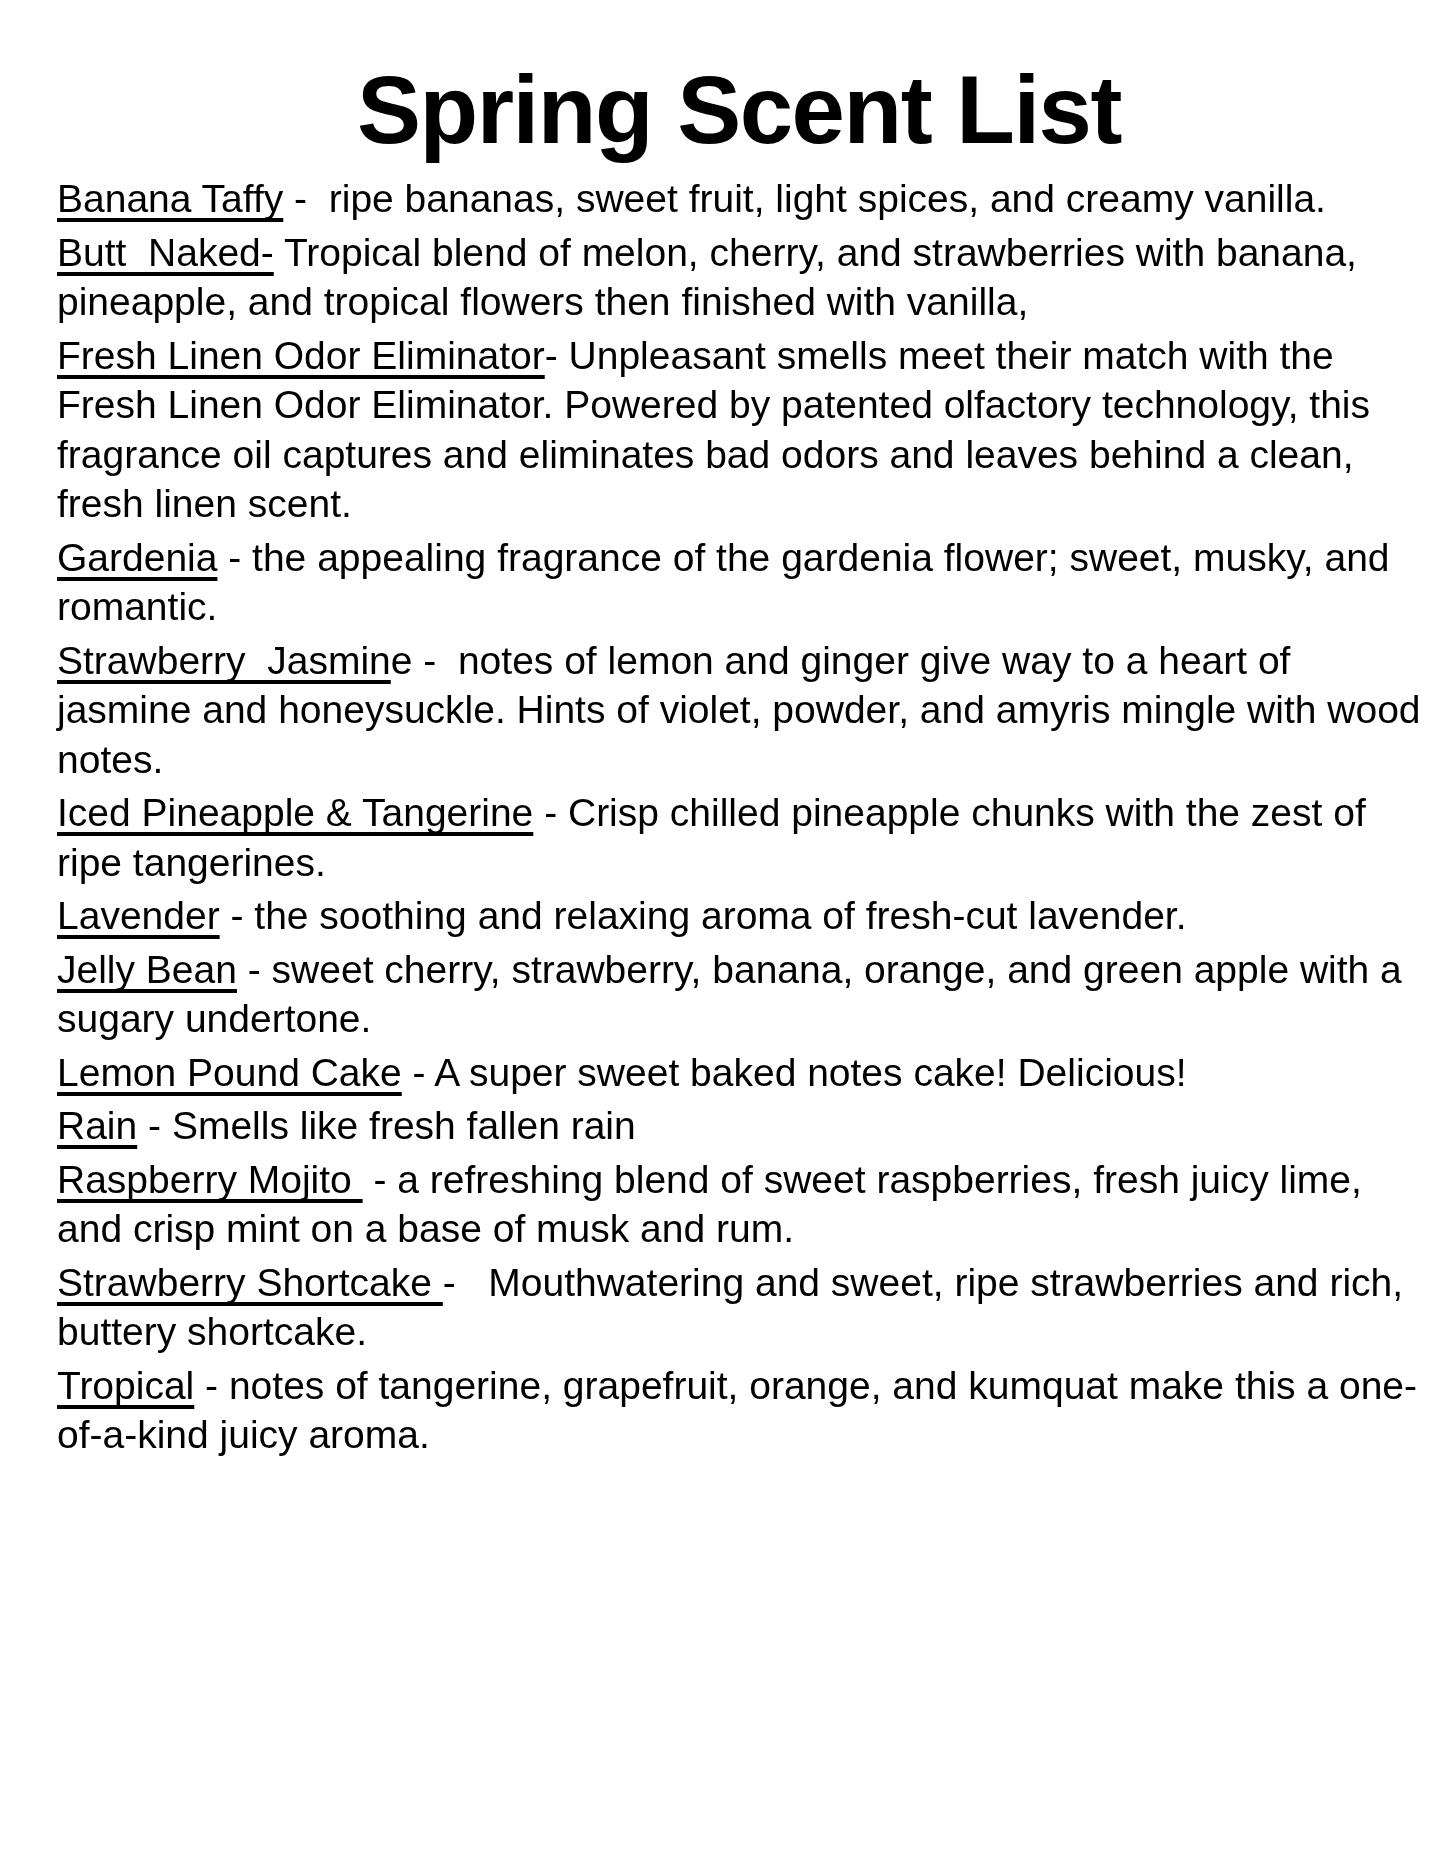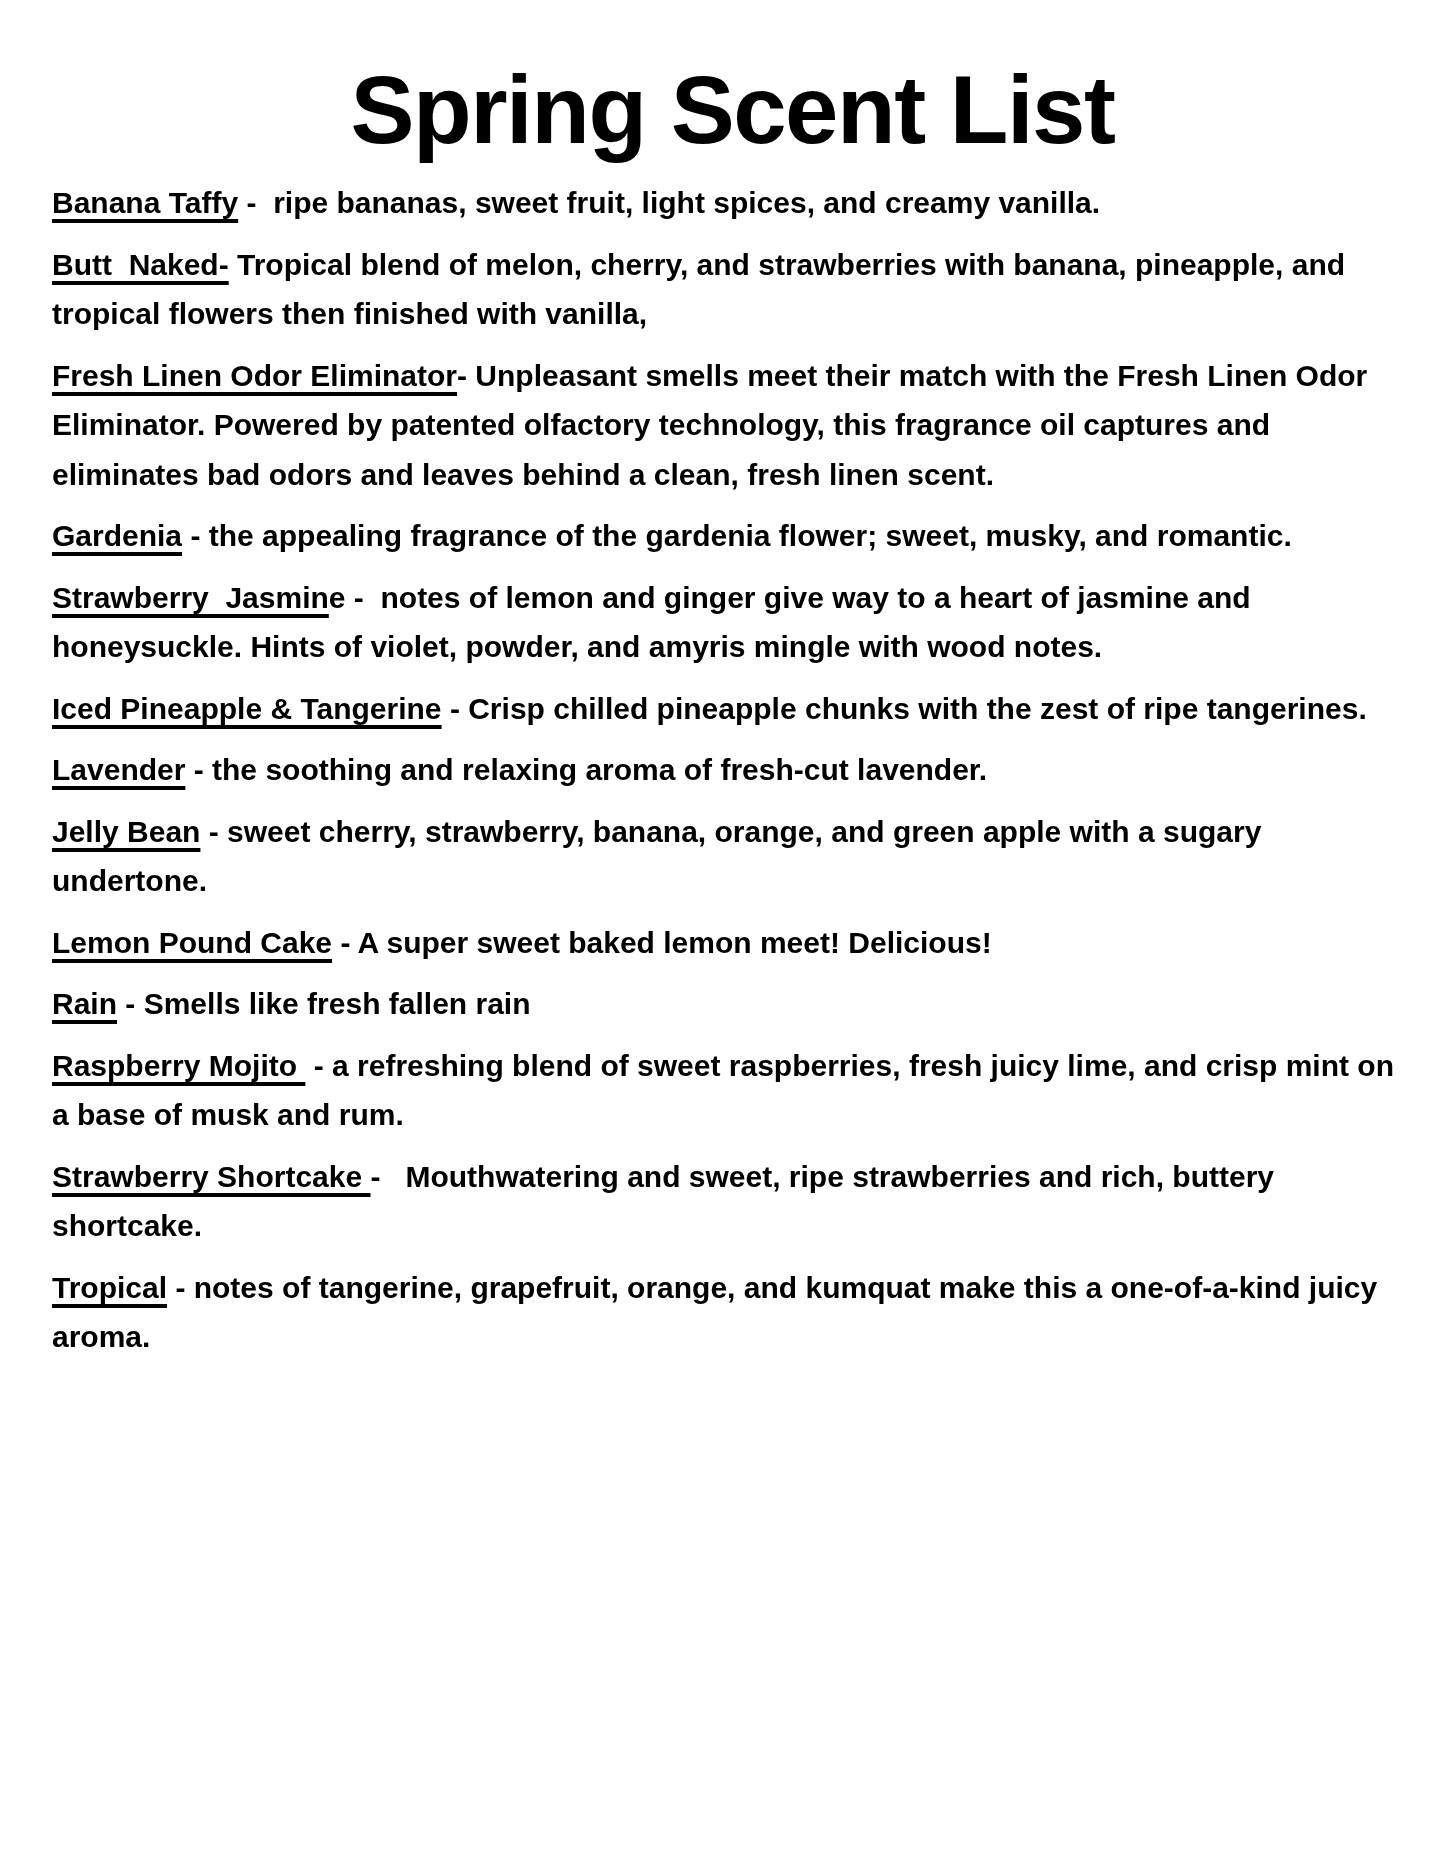--- a/index.html
+++ b/index.html
@@ -13,40 +13,40 @@
     overflow: hidden;
     font-family: "Liberation Sans", "DejaVu Sans", sans-serif;
     font-weight: 700;
     color: #000000;
     -webkit-font-smoothing: antialiased;
   }
   .page {
     box-sizing: border-box;
     width: 1445px;
     height: 1871px;
-    padding: 54px 20px 0 40px;
+    padding: 54px 20px 0 53px;
   }
   .page-title {
     margin: 0 0 8px 0;
     font-size: 96px;
     line-height: 112px;
     letter-spacing: -1.5px;
     text-align: center;
     font-weight: 700;
     white-space: nowrap;
   }
   .scent-list {
     width: 100%;
   }
   .entry {
-    margin: 12px;
-    font-size: 30px;
+    margin: 4px;
+    font-size: 39px;
     line-height: 49.5px;
     letter-spacing: 0;
-    font-weight: 700;
+    font-weight: 400;
     white-space: pre-wrap;
     word-spacing: 0;
   }
   .scent-name {
     text-decoration: underline;
     text-decoration-thickness: 4px;
     text-underline-offset: 6px;
     text-decoration-skip-ink: none;
   }
 </style>
@@ -57,19 +57,19 @@
   <h1 class="page-title">Spring Scent List</h1>
   <div class="scent-list">
       <p class="entry"><span class="scent-name">Banana Taffy</span><span> -  ripe bananas, sweet fruit, light spices, and creamy vanilla.</span></p>
       <p class="entry"><span class="scent-name">Butt  Naked-</span><span> Tropical blend of melon, cherry, and strawberries with banana, pineapple, and tropical flowers then finished with vanilla,</span></p>
       <p class="entry"><span class="scent-name">Fresh Linen Odor Eliminator</span><span>- Unpleasant smells meet their match with the Fresh Linen Odor Eliminator. Powered by patented olfactory technology, this fragrance oil captures and eliminates bad odors and leaves behind a clean, fresh linen scent.</span></p>
       <p class="entry"><span class="scent-name">Gardenia</span><span> - the appealing fragrance of the gardenia flower; sweet, musky, and romantic.</span></p>
       <p class="entry"><span class="scent-name">Strawberry  Jasmin</span><span>e -  notes of lemon and ginger give way to a heart of jasmine and honeysuckle. Hints of violet, powder, and amyris mingle with wood notes.</span></p>
       <p class="entry"><span class="scent-name">Iced Pineapple &amp; Tangerine</span><span> - Crisp chilled pineapple chunks with the zest of ripe tangerines.</span></p>
       <p class="entry"><span class="scent-name">Lavender</span><span> - the soothing and relaxing aroma of fresh-cut lavender.</span></p>
       <p class="entry"><span class="scent-name">Jelly Bean</span><span> - sweet cherry, strawberry, banana, orange, and green apple with a sugary undertone.</span></p>
-      <p class="entry"><span class="scent-name">Lemon Pound Cake</span><span> - A super sweet baked lemon meet! Delicious!</span></p>
+      <p class="entry"><span class="scent-name">Lemon Pound Cake</span><span> - A super sweet baked notes cake! Delicious!</span></p>
       <p class="entry"><span class="scent-name">Rain</span><span> - Smells like fresh fallen rain</span></p>
       <p class="entry"><span class="scent-name">Raspberry Mojito </span><span> - a refreshing blend of sweet raspberries, fresh juicy lime, and crisp mint on a base of musk and rum.</span></p>
       <p class="entry"><span class="scent-name">Strawberry Shortcake </span><span>-   Mouthwatering and sweet, ripe strawberries and rich, buttery shortcake.</span></p>
       <p class="entry"><span class="scent-name">Tropical</span><span> - notes of tangerine, grapefruit, orange, and kumquat make this a one-of-a-kind juicy aroma.</span></p>
     </div>
 </div>
 
 </body></html>

